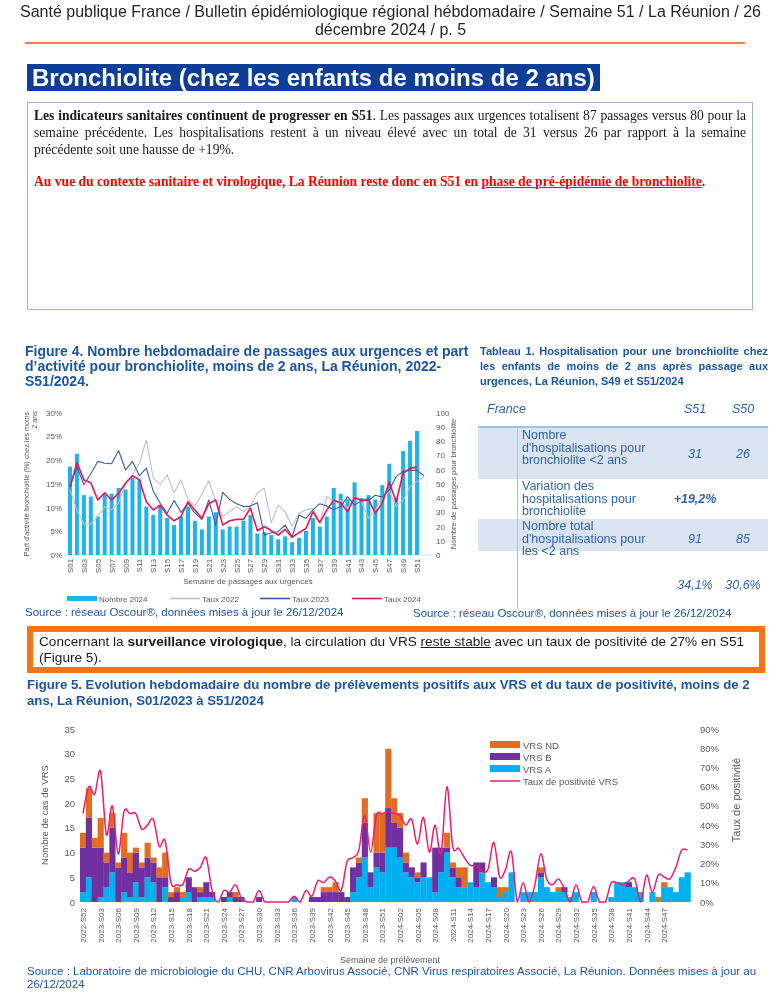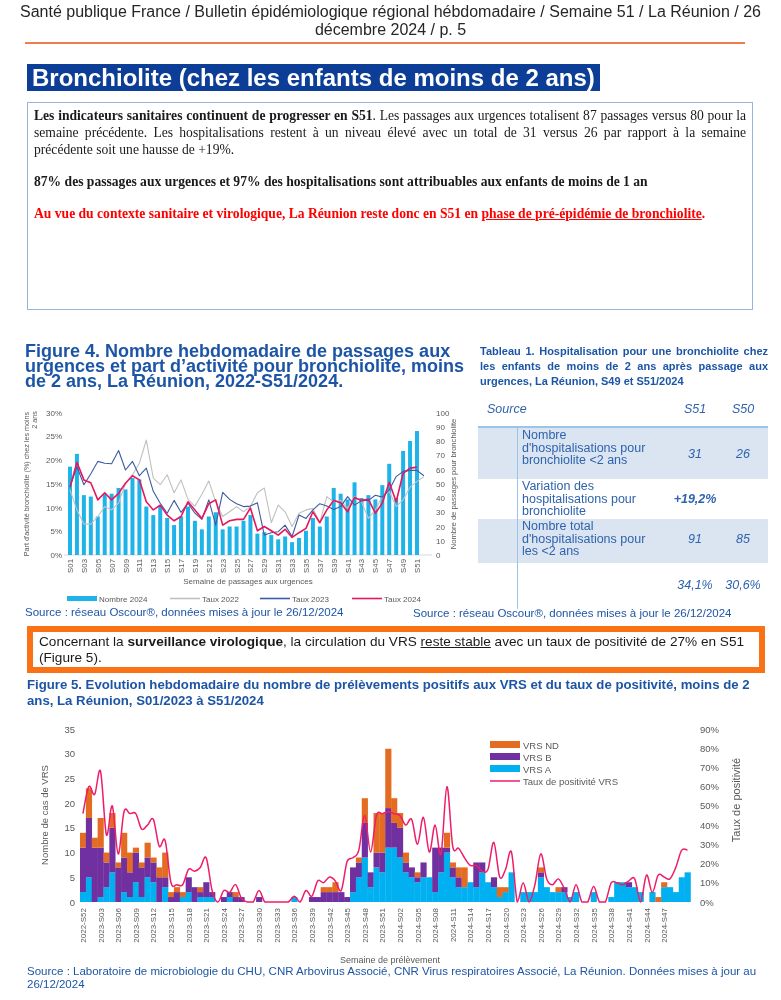--- a/index.html
+++ b/index.html
@@ -9,21 +9,21 @@
   #hdr { left:0; top:3px; width:781px; text-align:center; font-size:16px; color:#262626; }
   #rule { left:25px; top:42px; width:720px; height:2px; background:#ee7d4e; }
   #title { left:27px; top:64px; height:27px; padding:0 5px; background:#0c3d97; color:#fff;
            font-weight:bold; font-size:24px; line-height:27px; white-space:nowrap; }
   #box1 { left:27px; top:102px; width:712px; height:196px; border:1px solid #9cb3db;
           padding:4px 6px 6px 6px; font-size:13.6px; line-height:17px; text-align:justify; }
   #box1 p { margin:0 0 15px 0;font-family:Liberation Serif, serif; }
   .b { font-weight:bold; }
   .u { text-decoration:underline; }
   .red { color:#ff0000; font-weight:bold; }
-  #fig4title { left:25px; top:344px; width:448px; font-weight:bold; font-size:18px; line-height:15px; color:#1d55a6; }
+  #fig4title { left:25px; top:344px; width:448px; font-weight:bold; font-size:14px; line-height:15px; color:#1d55a6; }
   #fig4 { left:20px; top:400px; }
   #fig4src { left:25px; top:606px; font-size:11.5px; color:#1d55a6; white-space:nowrap; }
   #tabtitle { left:480px; top:344px; width:288px; font-weight:bold; font-size:11px; line-height:15px; color:#1d55a6; text-align:justify; }
   #tab { left:478px; top:398px; width:292px; font-size:12.5px; color:#2f63ad; }
   .th { position:absolute; top:0; height:22px; line-height:22px; font-style:italic; font-size:12.5px; color:#2f63ad; }
   .trow { position:absolute; left:0; width:290px; }
   .trow.shade { background:#dbe5f2; }
   .tlabel { position:absolute; left:44px; width:124px; line-height:12.6px; color:#2f63ad; }
   .tval { position:absolute; width:50px; text-align:center; font-style:italic; }
   #tabsrc { left:413px; top:607px; font-size:11.5px; color:#1d55a6; white-space:nowrap; }
@@ -37,21 +37,20 @@
 </head>
 <body>
 
 <div id="hdr" class="abs">Santé publique France / Bulletin épidémiologique régional hébdomadaire / Semaine 51 / La Réunion / 26 décembre 2024 / p. 5</div>
 <div id="rule" class="abs"></div>
 
 <div id="title" class="abs">Bronchiolite (chez les enfants de moins de 2 ans)</div>
 
 <div id="box1" class="abs">
   <p><span class="b">Les indicateurs sanitaires continuent de progresser en S51</span><span>. Les passages aux urgences totalisent 87 passages versus 80 pour la semaine précédente. Les hospitalisations restent à un niveau élevé avec un total de 31 versus 26 par rapport à la semaine précédente soit une hausse de +19%.</span></p>
-  <p class="b">87% des passages aux urgences et 97% des hospitalisations sont attribuables aux enfants de moins de 1 an</p>
   <p class="red"><span>Au vue du contexte sanitaire et virologique, La Réunion reste donc en S51 en </span><span class="u">phase de pré-épidémie de bronchiolite</span><span>.</span></p>
 </div>
 
 <div id="fig4title" class="abs">Figure 4. Nombre hebdomadaire de passages aux urgences et part d’activité pour bronchiolite, moins de 2 ans, La Réunion, 2022-S51/2024.</div>
 <svg id="fig4" class="abs" width="440" height="205">
     <line x1="44" y1="155" x2="412" y2="155" stroke="#d9d9d9" stroke-width="1"></line>
     <text x="42" y="158" text-anchor="end" font-size="8" fill="#595959">0%</text>
     <text x="42" y="134.25" text-anchor="end" font-size="8" fill="#595959">5%</text>
     <text x="42" y="110.5" text-anchor="end" font-size="8" fill="#595959">10%</text>
     <text x="42" y="86.75" text-anchor="end" font-size="8" fill="#595959">15%</text>
@@ -159,36 +158,36 @@
     <text x="182" y="201.5" font-size="8" fill="#595959">Taux 2022</text>
     <line x1="240" y1="198.5" x2="270" y2="198.5" stroke="#3b5ca3" stroke-width="1.6"></line>
     <text x="272" y="201.5" font-size="8" fill="#595959">Taux 2023</text>
     <line x1="332" y1="198.5" x2="362" y2="198.5" stroke="#e8175d" stroke-width="1.6"></line>
     <text x="364" y="201.5" font-size="8" fill="#595959">Taux 2024</text>
   </svg>
 <div id="fig4src" class="abs">Source : réseau Oscour®, données mises à jour le 26/12/2024</div>
 
 <div id="tabtitle" class="abs">Tableau 1. Hospitalisation pour une bronchiolite chez les enfants de moins de 2 ans après passage aux urgences, La Réunion, S49 et S51/2024</div>
 <div id="tab" class="abs" style="height:210px;">
-  <div class="th" style="left:9px;">Source</div>
+  <div class="th" style="left:9px;">France</div>
   <div class="th" style="left:192px;width:50px;text-align:center;">S51</div>
   <div class="th" style="left:240px;width:50px;text-align:center;">S50</div>
   <div class="abs" style="left:0;top:28px;width:290px;height:2px;background:#9dc3e6;"></div>
 
   <div class="trow shade" style="top:30px;height:51px;">
     <div class="tlabel" style="top:1px;">Nombre d'hospitalisations pour bronchiolite &lt;2 ans</div>
     <div class="tval" style="left:192px;top:19px;">31</div>
     <div class="tval" style="left:240px;top:19px;">26</div>
   </div>
   <div class="trow" style="top:81px;height:24px;">
     <div class="tlabel" style="top:1px;">Variation des hospitalisations pour bronchiolite</div>
     <div class="tval" style="left:192px;top:13px;font-weight:bold;">+19,2%</div>
     <div class="tval" style="left:240px;top:13px;"></div>
   </div>
-  <div class="trow shade" style="top:121px;height:44px;">
+  <div class="trow shade" style="top:121px;height:32px;">
     <div class="tlabel" style="top:1px;">Nombre total d'hospitalisations pour les &lt;2 ans</div>
     <div class="tval" style="left:192px;top:13px;">91</div>
     <div class="tval" style="left:240px;top:13px;">85</div>
   </div>
   <div class="trow" style="top:161px;height:50px;">
     <div class="tval" style="left:192px;top:19px;">34,1%</div>
     <div class="tval" style="left:240px;top:19px;">30,6%</div>
   </div>
   <div class="abs" style="left:39px;top:30px;width:1px;height:181px;background:#9dc3e6;"></div>
 </div>

